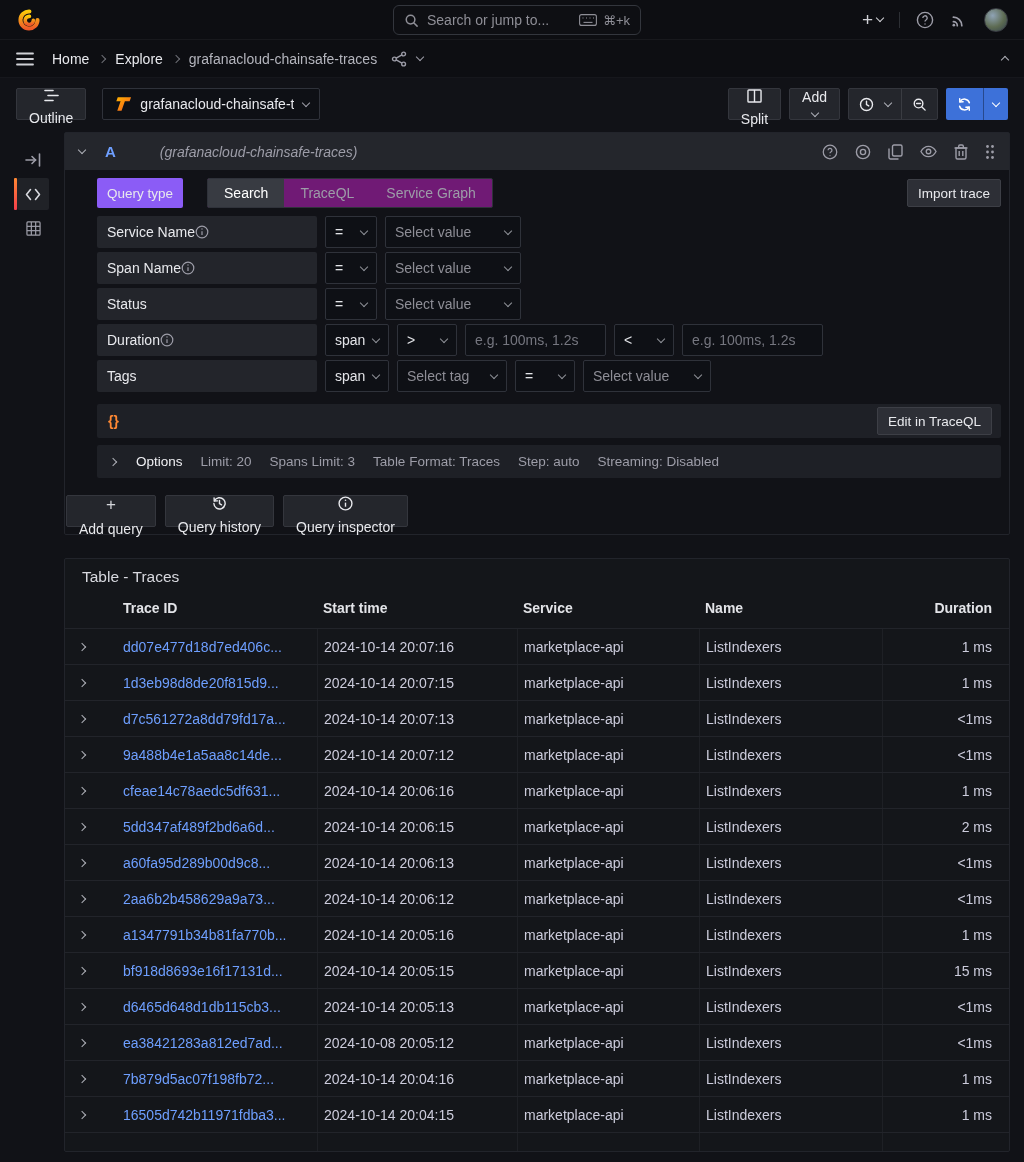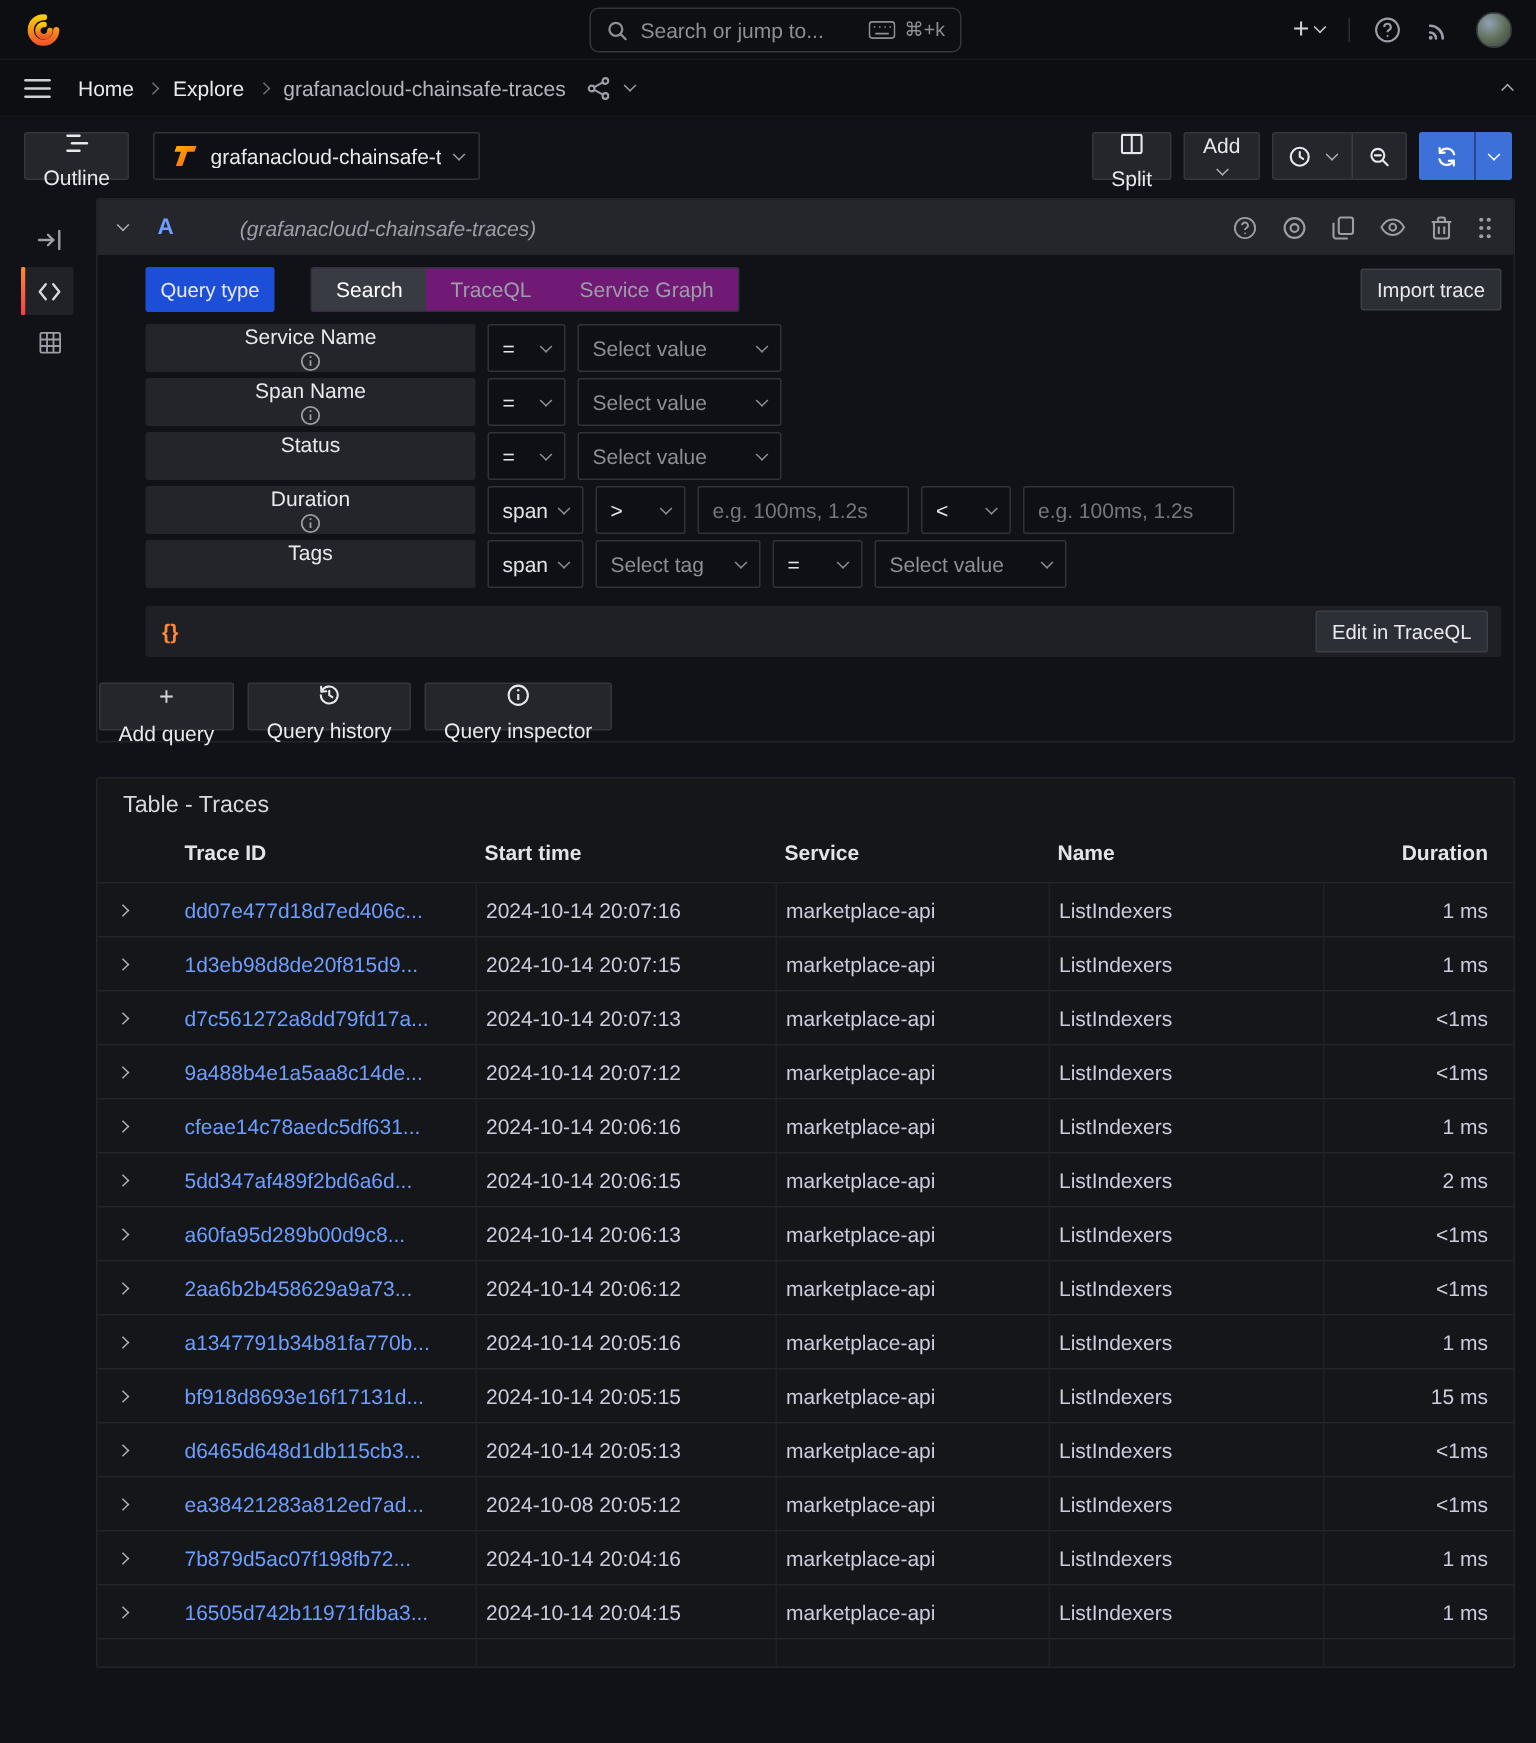--- a/index.html
+++ b/index.html
@@ -71,33 +71,33 @@
   .query-container { border:1px solid #22242b; border-radius:2px; }
   .query-header { height:37px; background:#24262c; display:flex; align-items:center; padding:0 14px; }
   .qh-ref { color:#6e9fff; font-weight:600; font-size:15px; margin-left:20px; cursor:pointer; }
   .qh-hint { color:#9d9da8; font-style:italic; font-size:14px; margin-left:44px; }
   .qh-icons { margin-left:auto; display:flex; align-items:center; gap:17px; color:#9d9da8; }
   .qh-icons > * { cursor:pointer; }
 
   .query-editor { padding:6px 8px 0 32px; }
   .qt-row { display:flex; align-items:center; margin:2px 0 8px 0; }
   .flabel-sm { height:30px; display:inline-flex; align-items:center; padding:0 10px;
-    background:#1d4ed8; border-radius:2px; font-size:13.5px; font-weight:500; color:#e8e9ed; }
+    background:#8b5cf6; border-radius:2px; font-size:13.5px; font-weight:500; color:#e8e9ed; }
   .radio-group { display:inline-flex; height:30px; background:#701a75; border:1px solid #2f323a;
     border-radius:2px; margin-left:24px; overflow:hidden; }
   .radio-item { display:flex; align-items:center; padding:0 16px; font-size:14px; color:#9d9da8; cursor:pointer; }
   .radio-item.active { background:#383b42; color:#fff; font-weight:500; }
   .qt-row .right { margin-left:auto; }
   .btn-sm { height:28px; display:inline-flex; align-items:center; padding:12px 10px;
     background:#2d2f36; border:1px solid #3d3f46; border-radius:2px; color:#e8e9ed;
     font-size:13.5px; font-weight:500; cursor:pointer; }
 
   .frow { display:flex; gap:8px; margin-bottom:4px; }
-  .flabel { width:220px; height:32px; display:flex; align-items:center; justify-content:space-between;
-    background:#23252b; border-radius:2px; padding:0 10px; font-size:14px; font-weight:500; color:#e8e9ed;flex-direction:column; }
+  .flabel { width:220px; height:32px; display:flex; align-items:center; 
+    background:#23252b; border-radius:2px; padding:0 10px; font-size:14px; font-weight:500; color:#e8e9ed; }
   .sel { height:32px; display:flex; align-items:center; justify-content:space-between; gap:8px;
     background:#0e1015; border:1px solid #2f323a; border-radius:2px; padding:0 9px;
     font-size:14px; color:#e3e4e8; cursor:pointer; }
   .sel .cv { color:#8e9097; flex:none; }
   .sel .ph { color:#8e8e96; }
   .tin { height:32px; background:#0e1015; border:1px solid #2f323a; border-radius:2px;
     padding:0 9px; font-size:14px; color:#e3e4e8; font-family:inherit; outline:none; }
   .tin::placeholder { color:#75767f; }
   .w-op { width:52px; } .w-val { width:136px; } .w-scope { width:64px; }
   .w-cmp { width:60px; } .w-dur { width:141px; } .w-tag { width:110px; } .w-val2 { width:128px; }
@@ -513,20 +513,29 @@
             <span class="ph">Select value</span>
               <span class="cv cv-down"></span>
           </span>
         </div>
 
         <div class="preview-row">
           <span class="braces">{}</span>
           <button class="btn-sm">Edit in TraceQL</button>
         </div>
 
+        <div class="options-row">
+          <span class="cv cv-right"></span>
+          <span class="opt-label">Options</span>
+          <span>Limit: 20</span>
+          <span>Spans Limit: 3</span>
+          <span>Table Format: Traces</span>
+          <span>Step: auto</span>
+          <span>Streaming: Disabled</span>
+        </div>
       </div>
 
       <div class="bottom-actions">
         <button class="btn">
           <span class="plus16">+</span>
           <span>Add query</span>
         </button>
         <button class="btn">
           <span>
             <svg width="15" height="15" viewBox="0 0 16 16" fill="none" stroke="currentColor" stroke-width="1.5" stroke-linecap="round">

